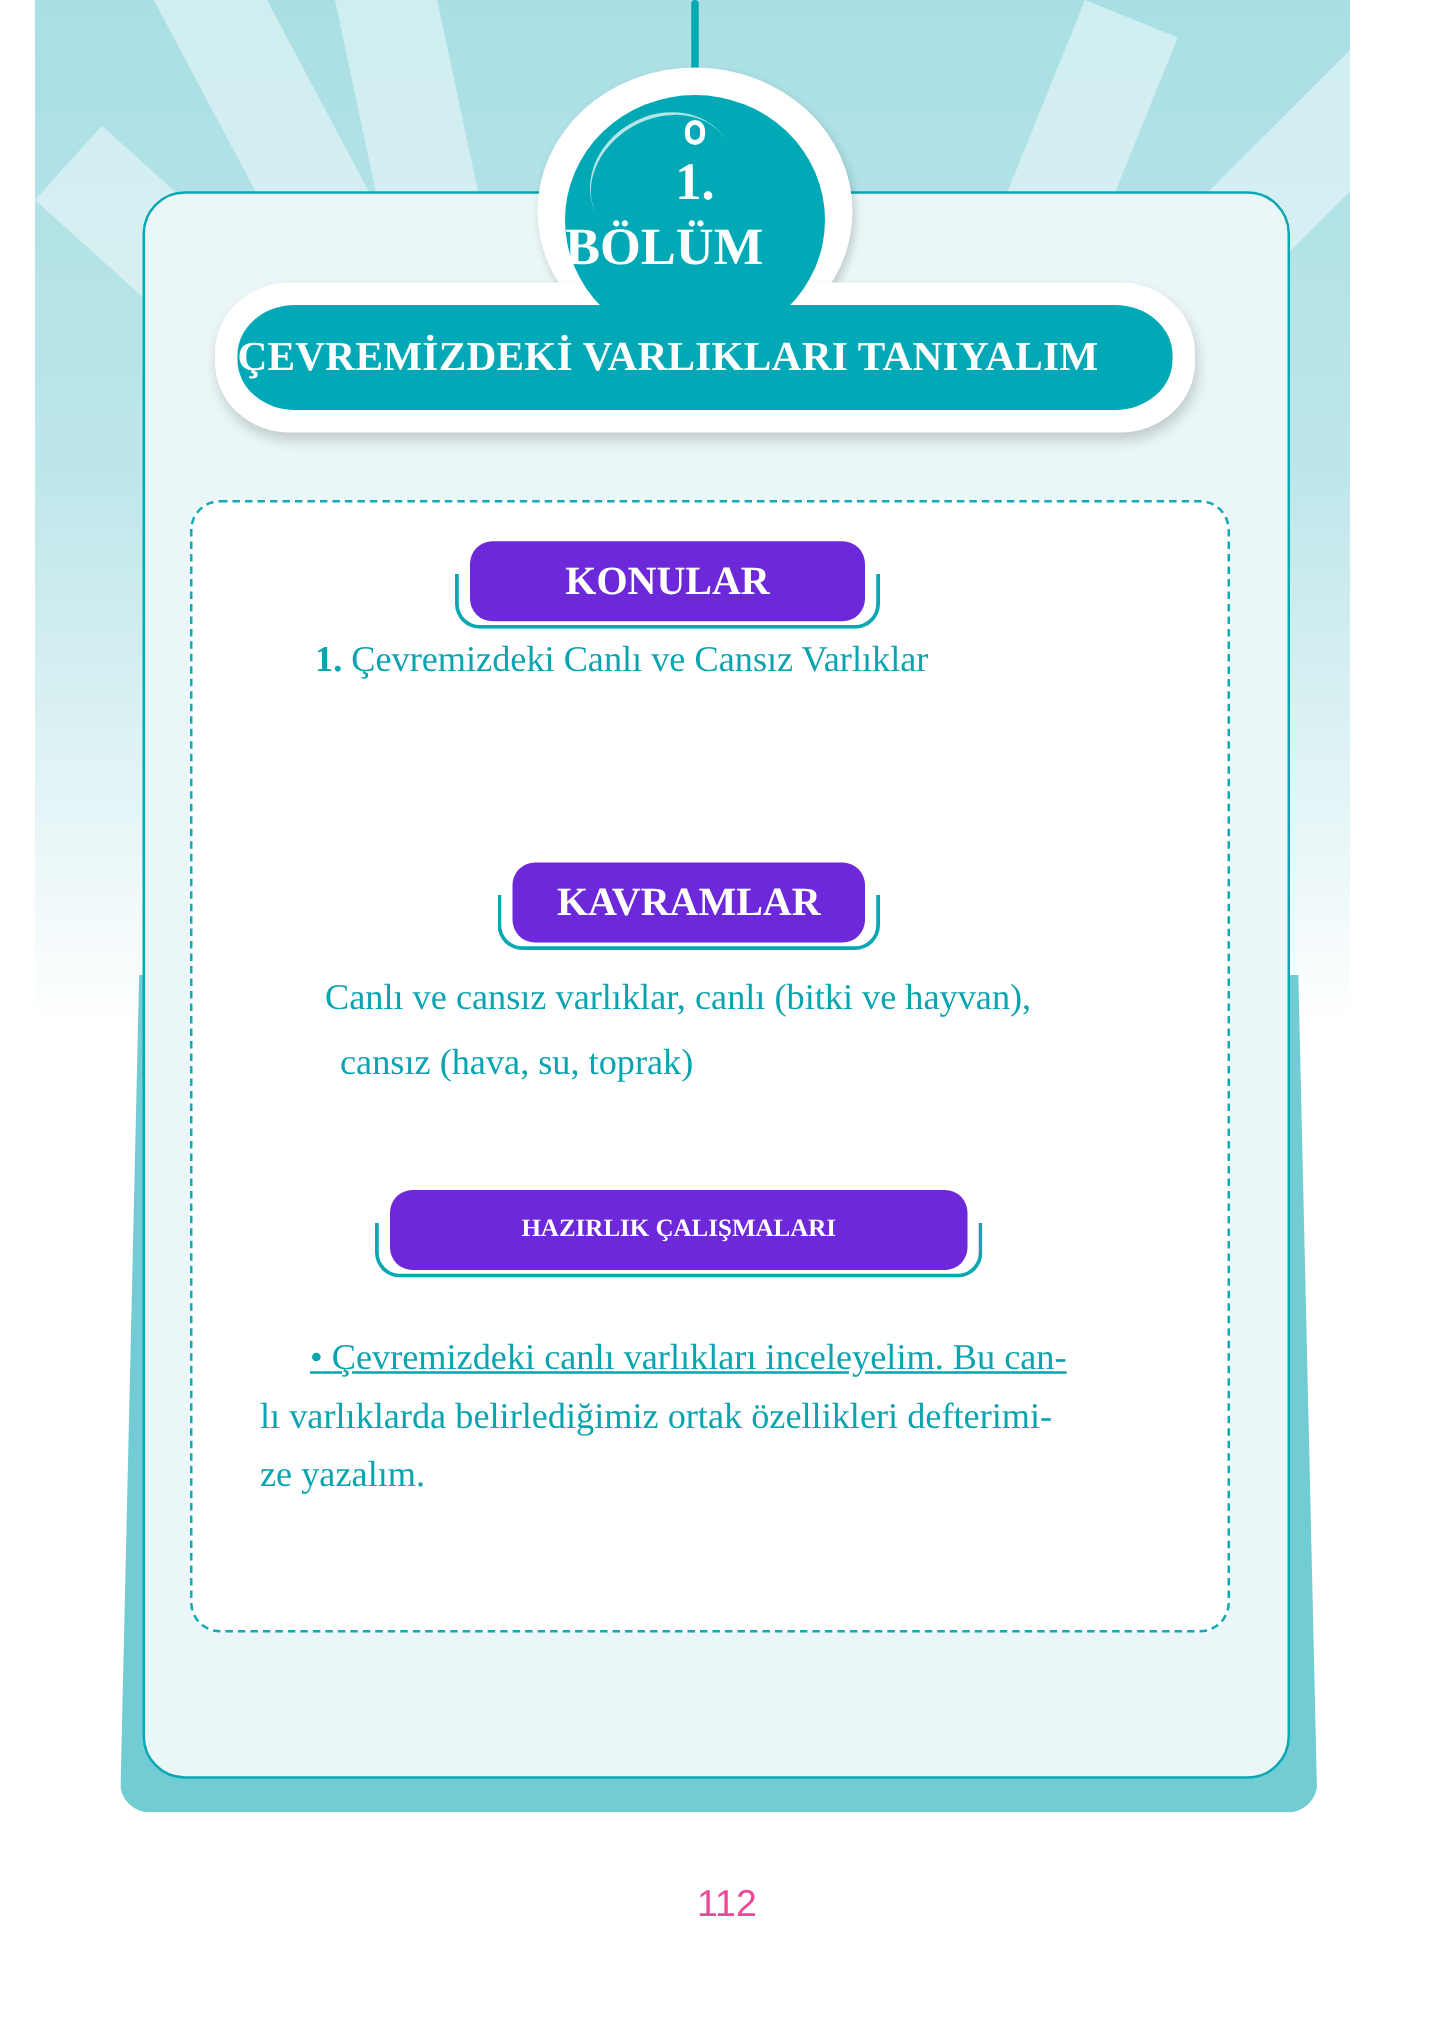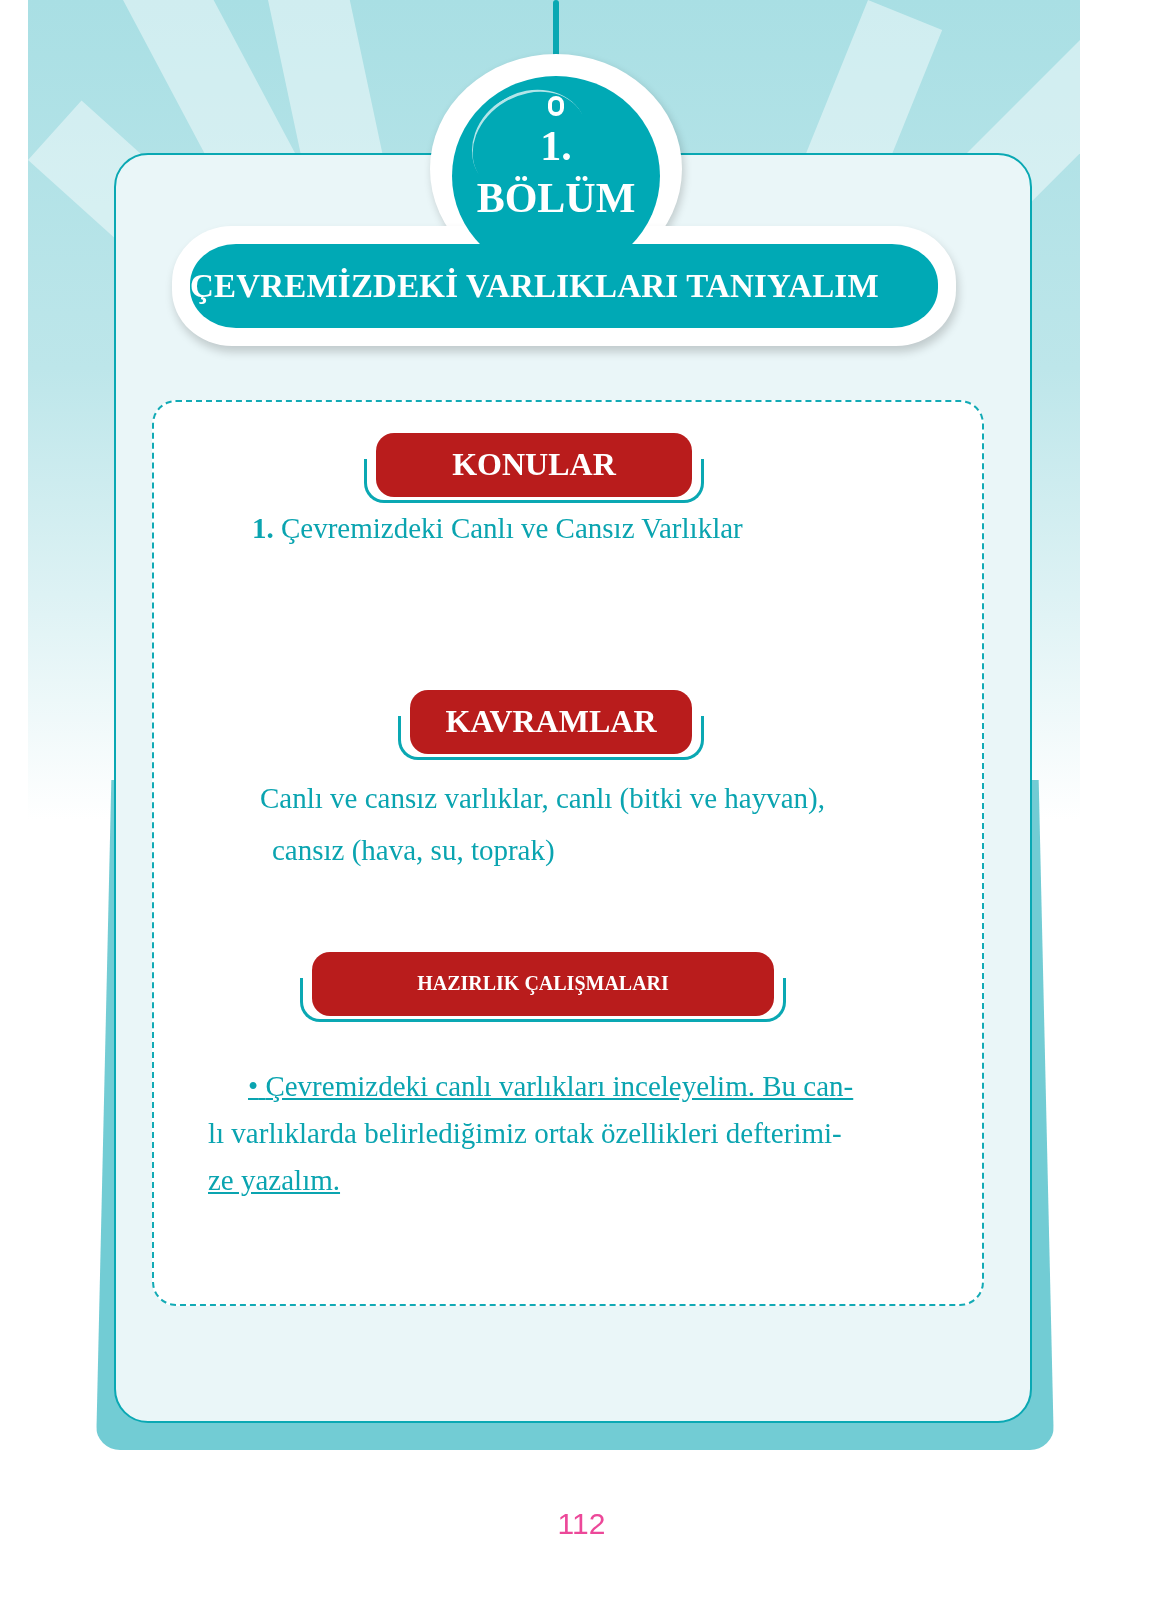--- a/index.html
+++ b/index.html
@@ -26,37 +26,37 @@
                   background:#fff; border-radius:50%; box-shadow:2px 4px 8px rgba(0,0,0,0.18); }
   .bubble { position:absolute; left:452px; top:76px; width:208px; height:200px;
             background:#00a9b5; border-radius:50%; }
   .bubble-hl { position:absolute; left:470px; top:92px; width:120px; height:100px;
                border-top:3px solid rgba(255,255,255,0.7); border-radius:50%;
                transform:rotate(-30deg); }
   .hook { position:absolute; left:548px; top:96px; width:16px; height:20px;
           border:4px solid #fff; border-radius:10px; box-sizing:border-box; }
   .num { position:absolute; left:452px; top:122px; width:208px; text-align:center;
          color:#fff; font-size:42px; font-weight:bold; line-height:48px; }
-  .bolum { position:absolute; left:452px; top:174px; width:208px; text-align:center;
+  .bolum { position:absolute; left:452px; top:174px; width:208px; 
            color:#fff; font-size:42px; font-weight:bold; line-height:48px; }
 
   .banner-white { position:absolute; left:172px; top:226px; width:784px; height:120px;
                   background:#fff; border-radius:60px/56px;
                   box-shadow:2px 6px 10px rgba(0,0,0,0.18); }
   .banner { position:absolute; left:190px; top:244px; width:748px; height:84px;
             background:#00a9b5; border-radius:46px/40px; }
   .banner-text { position:absolute; left:190px; top:244px; width:748px; height:84px;
                  line-height:84px; text-align:left; color:#fff; font-size:33px; font-weight:bold;
                  letter-spacing:0.2px; }
 
   
   .pill-wrap { position:absolute; }
   .pill-under { position:absolute; left:-12px; right:-12px; top:26px; bottom:-6px;
                 border:3px solid #0aa8b3; border-top:none; border-radius:0 0 20px 20px; }
-  .pill { position:absolute; left:0; top:0; right:0; bottom:0; background:#b91c1c;
+  .pill { position:absolute; left:0; top:0; right:0; bottom:0; background:#6d28d9;
           border-radius:18px; color:#fff; font-weight:bold; text-align:center; }
 
   .teal-text { position:absolute; color:#0aa4b0; font-size:29px; line-height:40px; }
   .page-num { position:absolute; left:0; width:1163px; top:1507px; text-align:center;
               font-family:"Liberation Sans", "DejaVu Sans", sans-serif; font-size:30px; color:#ec4899; }
 </style>
 </head>
 <body>
 
 <div class="bg">
@@ -101,15 +101,15 @@
 
 <div class="pill-wrap" style="left:312px;top:952px;width:462px;height:64px;">
   <div class="pill-under"></div>
   <div class="pill" style="font-size:20px;line-height:62px;">HAZIRLIK ÇALIŞMALARI</div>
 </div>
 <div class="teal-text" style="left:248px;top:1066px;text-decoration:underline;">
   <span>•</span>
   <span>Çevremizdeki canlı varlıkları inceleyelim. Bu can-</span>
 </div>
 <div class="teal-text" style="left:208px;top:1113px;">lı varlıklarda belirlediğimiz ortak özellikleri defterimi-</div>
-<div class="teal-text" style="left:208px;top:1160px;text-decoration:underline;">ze yazalım.</div>
+<div class="teal-text" style="left:208px;top:1160px;">ze yazalım.</div>
 
 <div class="page-num">112</div>
 
 </body></html>

